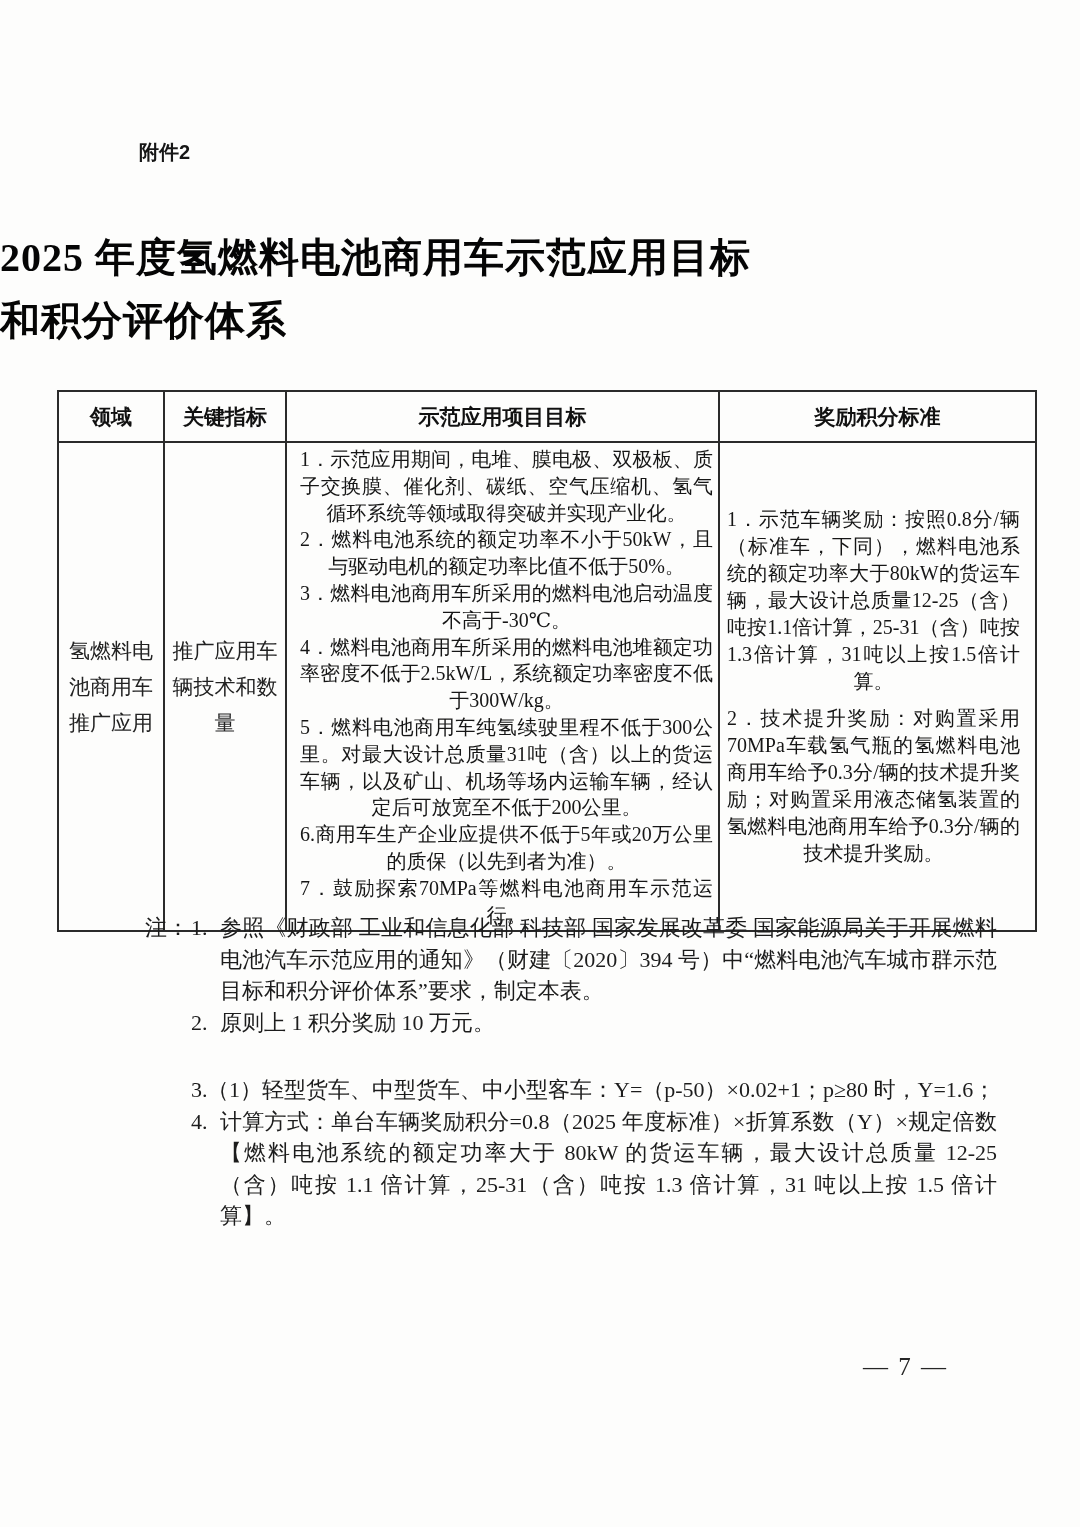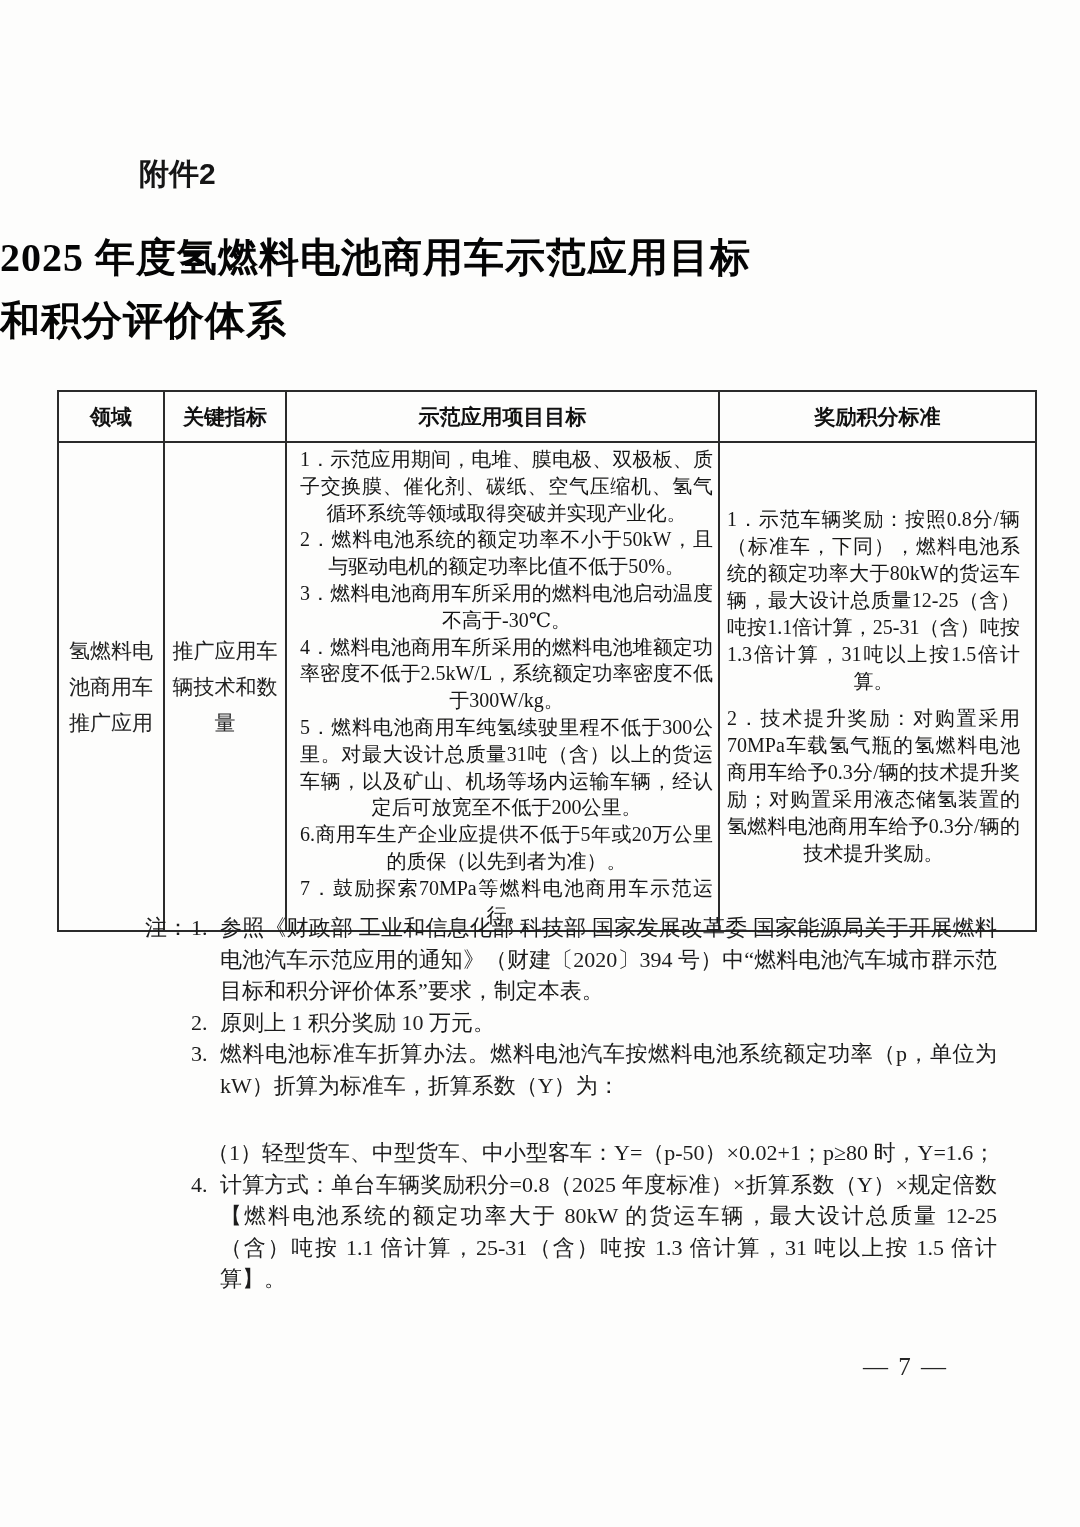--- a/index.html
+++ b/index.html
@@ -7,23 +7,23 @@
     width:1080px;height:1527px;
     background:#fdfdfc;
     color:#1f1f1f;
     font-family:"Liberation Serif","DejaVu Serif",serif;
     position:relative;
     overflow:hidden;
   }
   .page{position:absolute;inset:0;}
 
   .attachment-label{
-    position:absolute;left:139px;top:154px;
+    position:absolute;left:139px;top:139px;
     font-family:"Liberation Sans","DejaVu Sans",sans-serif;
-    font-weight:bold;font-size:30px;color:#161616;
+    font-weight:bold;font-size:20px;color:#161616;
   }
 
   .doc-title{
     position:absolute;left:0;top:226px;width:1080px;
     margin:0;text-align:left;
     font-size:40px;font-weight:bold;color:#050505;
     line-height:63px;letter-spacing:1px;
   }
   .doc-title .title-line{display:block;}
 
@@ -149,21 +149,20 @@
       <span class="note-text">参照《财政部 工业和信息化部 科技部 国家发展改革委 国家能源局关于开展燃料电池汽车示范应用的通知》（财建〔2020〕394 号）中“燃料电池汽车城市群示范目标和积分评价体系”要求，制定本表。</span>
     </div>
 
     <div class="note-item">
       <span class="note-marker">2.</span>
       <span class="note-text">原则上 1 积分奖励 10 万元。</span>
     </div>
 
     <div class="note-item">
       <span class="note-marker">3.</span>
-      <span class="note-text">燃料电池标准车折算办法。燃料电池汽车按燃料电池系统额定功率（p，单位为 kW）折算为标准车，折算系数（Y）为：</span>
       <div class="note-sub">（1）轻型货车、中型货车、中小型客车：Y=（p-50）×0.02+1；p≥80 时，Y=1.6；</div>
     </div>
 
     <div class="note-item">
       <span class="note-marker">4.</span>
       <span class="note-text">计算方式：单台车辆奖励积分=0.8（2025 年度标准）×折算系数（Y）×规定倍数【燃料电池系统的额定功率大于 80kW 的货运车辆，最大设计总质量 12-25（含）吨按 1.1 倍计算，25-31（含）吨按 1.3 倍计算，31 吨以上按 1.5 倍计算】。</span>
     </div>
 
   </div>
 

